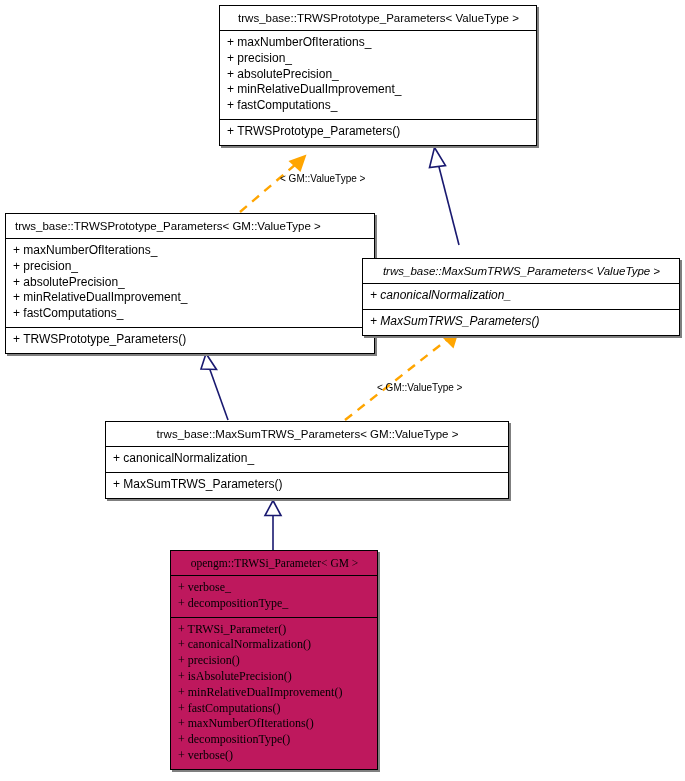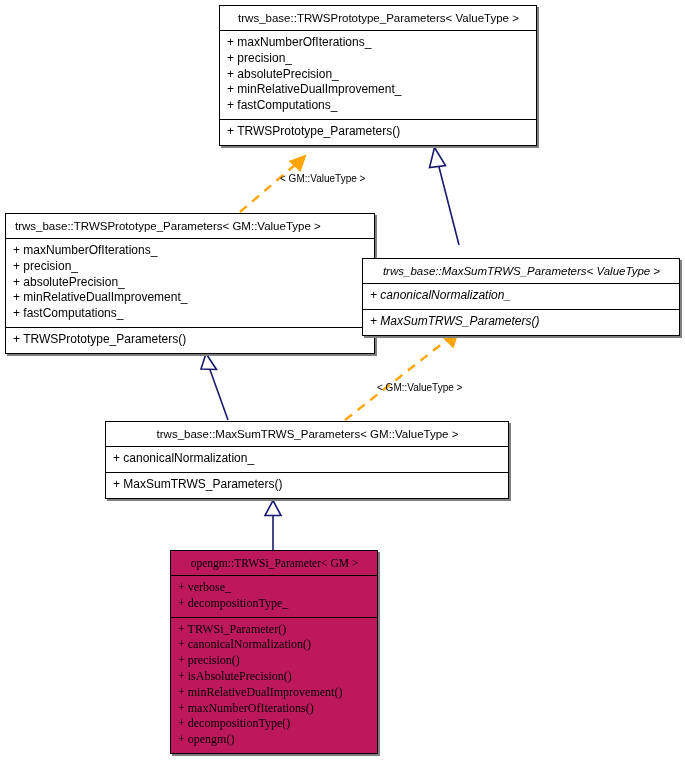--- a/index.html
+++ b/index.html
@@ -157,19 +157,20 @@
       <div class="uml-row">+ verbose_</div>
       <div class="uml-row">+ decompositionType_</div>
     </div>
     <div class="uml-sep"></div>
     <div class="uml-section">
       <div class="uml-row">+ TRWSi_Parameter()</div>
       <div class="uml-row">+ canonicalNormalization()</div>
       <div class="uml-row">+ precision()</div>
       <div class="uml-row">+ isAbsolutePrecision()</div>
       <div class="uml-row">+ minRelativeDualImprovement()</div>
+      <div class="uml-row">+ fastComputations()</div>
       <div class="uml-row">+ maxNumberOfIterations()</div>
       <div class="uml-row">+ decompositionType()</div>
-      <div class="uml-row">+ opengm()</div>
+      <div class="uml-row">+ verbose()</div>
     </div>
   </div>
 
 </div>
 
 </body></html>

